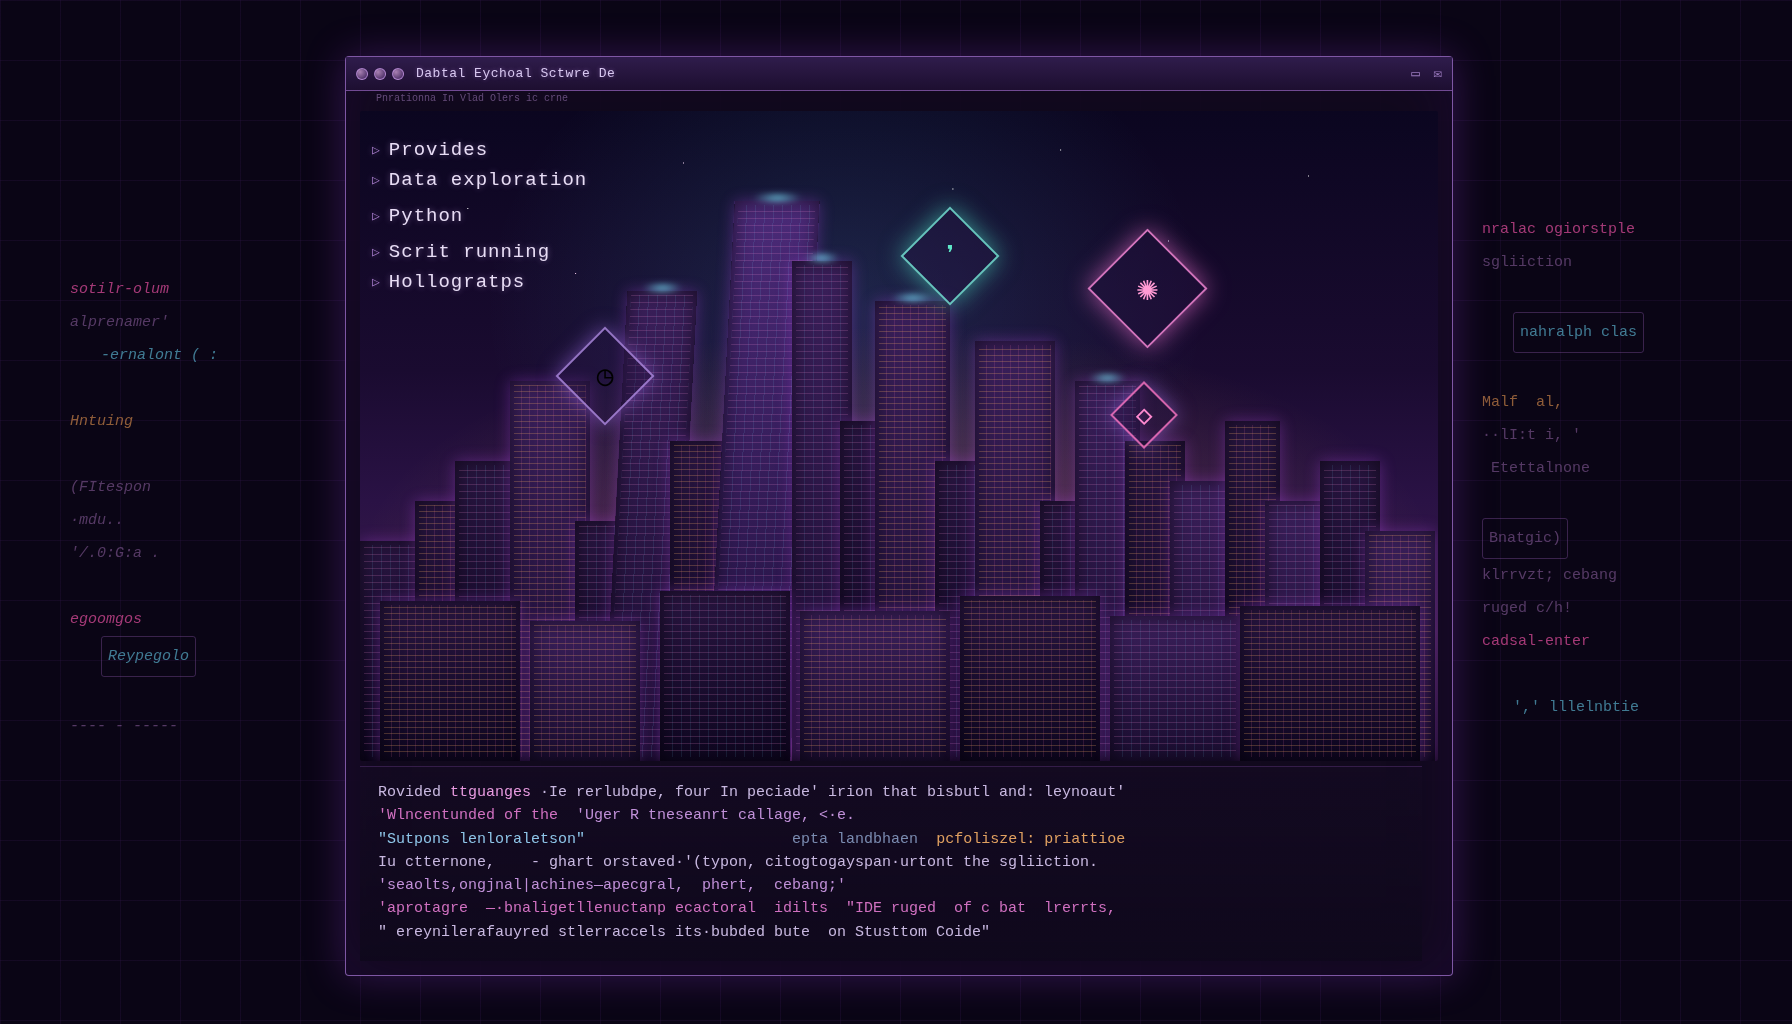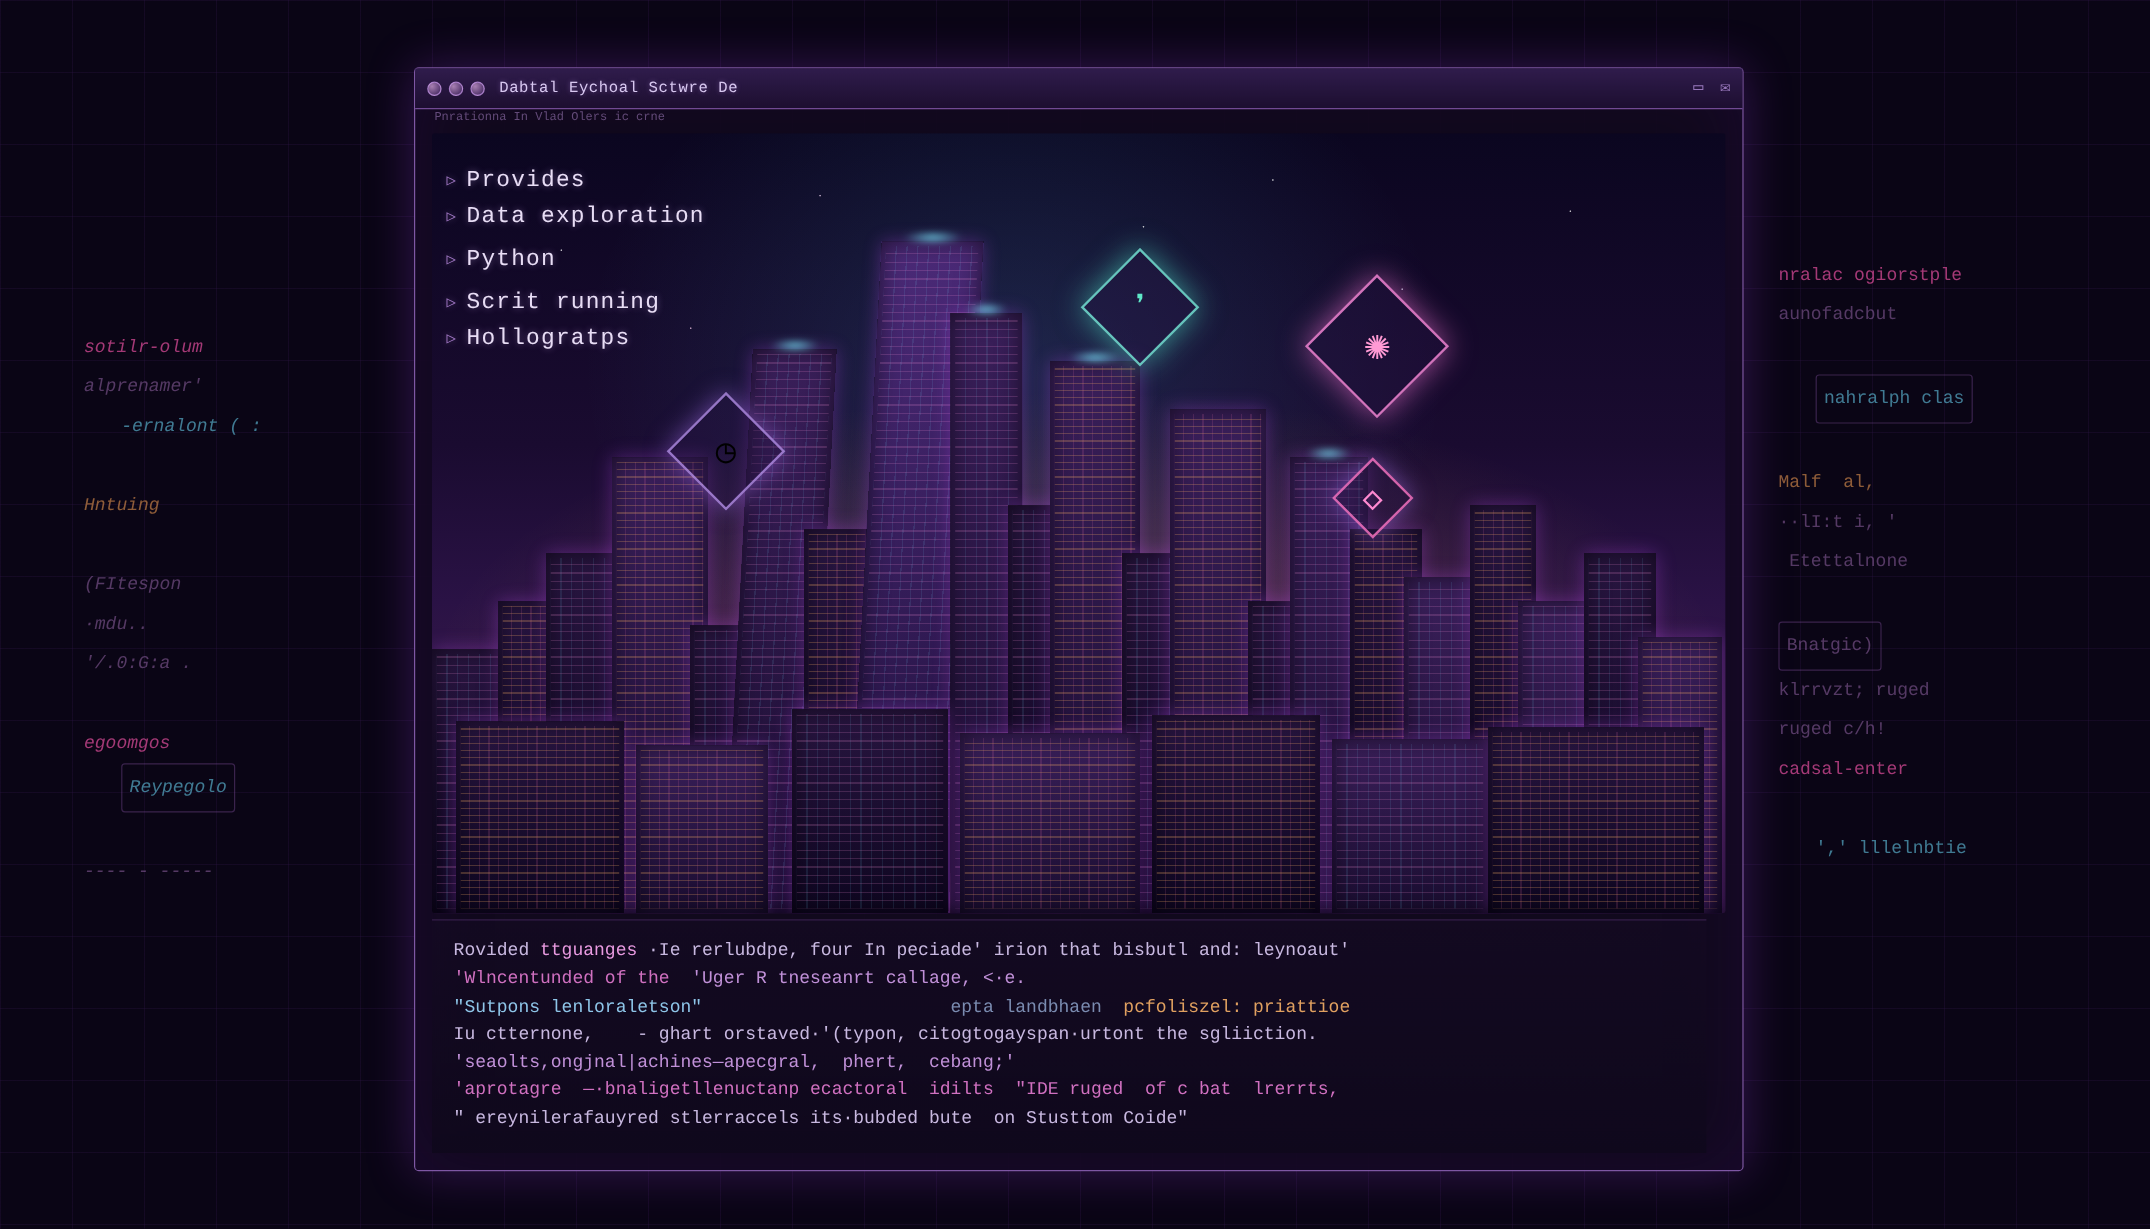--- a/index.html
+++ b/index.html
@@ -77,21 +77,21 @@
   color: #d8c8f0;
   font-size: 13px;
   letter-spacing: 0.5px;
   margin-left: 6px;
   flex: 1;
   text-shadow: 0 0 4px rgba(200,150,255,0.4);
 }
 .title-sub {
   position: absolute;
   top: 36px;
-  left: 16px;
+  left: 30px;
   font-size: 10px;
   color: rgba(180,140,210,0.5);
 }
 .titlebar-right {
   display: flex;
   gap: 14px;
   color: rgba(200,160,240,0.7);
   font-size: 14px;
 }
 .titlebar-btn { cursor: pointer; }
@@ -236,30 +236,30 @@
 <span>'/.0:G:a .</span>
 <span></span>
 <span class="hl-pink">egoomgos</span>
 <span class="hl-cyan boxed">Reypegolo</span>
 <span></span>
 <span>---- - -----</span>
 </div>
 
 <div class="side-code right">
 <span class="hl-pink">nralac ogiorstple</span>
-<span>aunofadcbut</span>
+<span>sgliiction</span>
 <span></span>
 <span class="hl-cyan boxed">nahralph clas</span>
 <span></span>
 <span class="hl-orange">Malf  al,</span>
 <span>··lI:t i, '</span>
 <span> Etettalnone</span>
 <span></span>
 <span class="boxed">Bnatgic)</span>
-<span>klrrvzt; ruged</span>
+<span>klrrvzt; cebang</span>
 <span>ruged c/h!</span>
 <span class="hl-pink">cadsal-enter</span>
 <span></span>
 <span class="hl-cyan">',' lllelnbtie</span>
 </div>
 
 <div class="window">
 
   <div class="titlebar">
     <div class="traffic-dot"></div>

